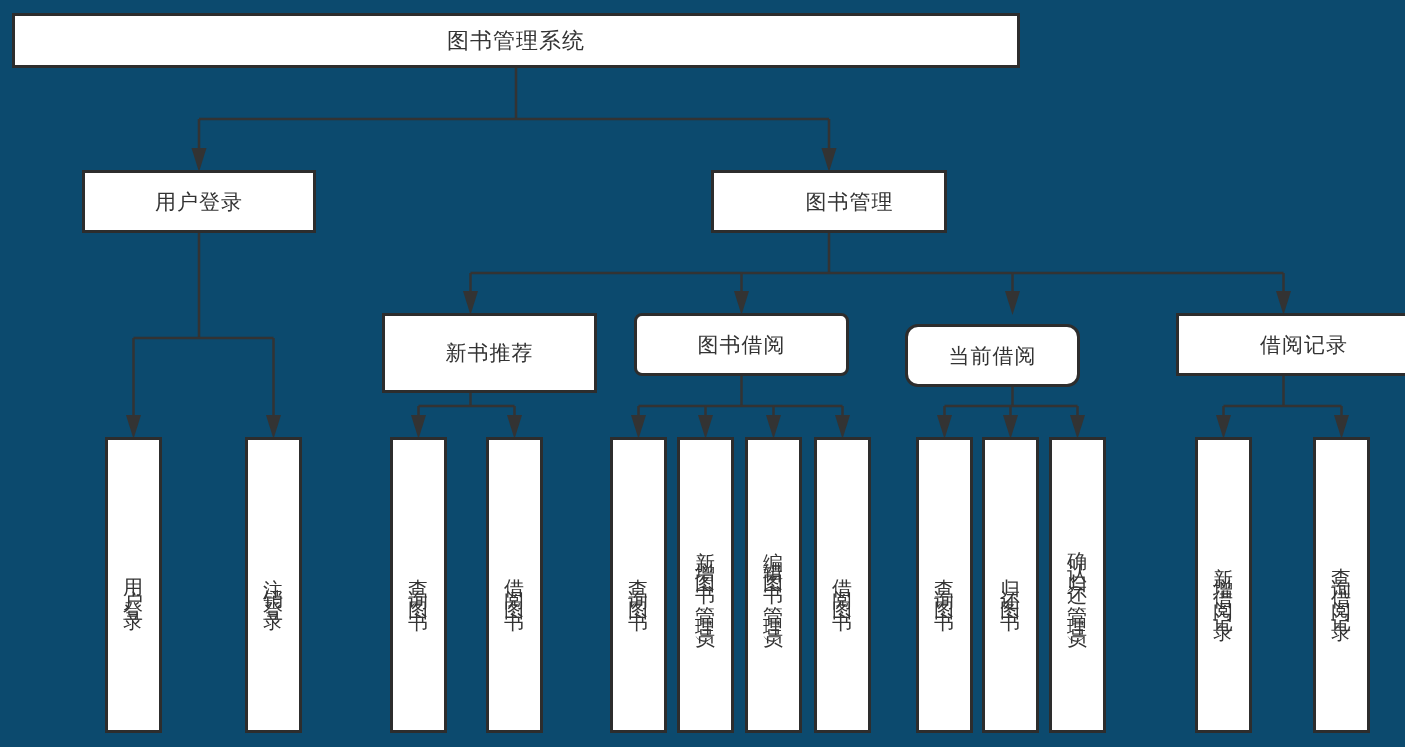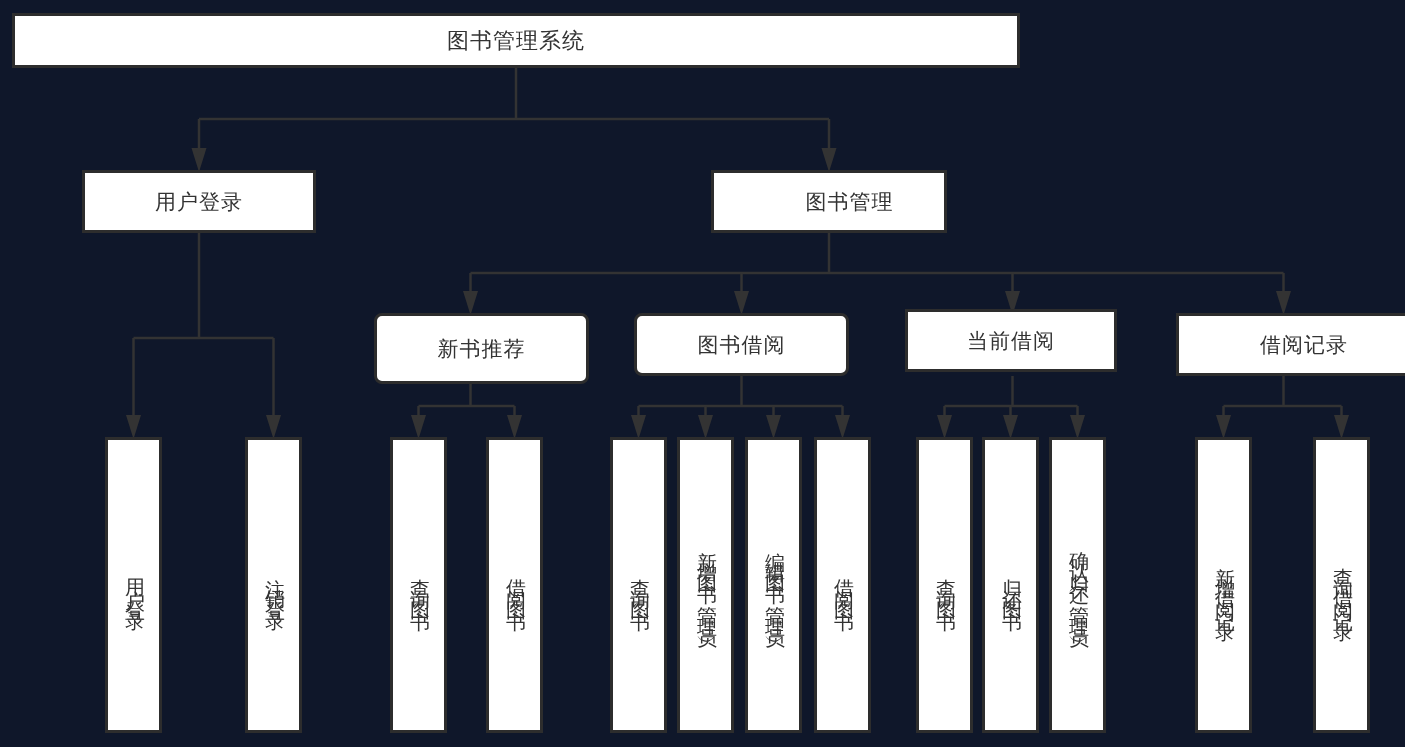--- a/index.html
+++ b/index.html
@@ -1,18 +1,18 @@
 <!DOCTYPE html>
 <html><head>
 <meta charset="utf-8">
 <style>
   html,body{margin:0;padding:0;background:#fff;}
   .stage{
-    position:relative;width:1405px;height:747px;background:#0f172a;
-    font-family:Liberation Mono, monospace;
+    position:relative;width:1405px;height:747px;background:#0c4a6e;
+    font-family:Liberation Serif, serif;
     overflow:hidden;
   }
   .stage svg{position:absolute;left:0;top:0;z-index:1;}
   .node{
     position:absolute;box-sizing:border-box;background:#ffffff;
     border:3px solid #2d2d2d;color:#333333;z-index:2;
     display:flex;align-items:center;justify-content:center;
   }
   .hnode{font-size:21px;letter-spacing:1px;}
   .hnode.root{font-size:22px;}
@@ -90,27 +90,27 @@
     <span>图书管理系统</span>
   </div>
 
   <div class="node hnode" style="left:82px;top:170px;width:234px;height:63px;">
     <span>用户登录</span>
   </div>
   <div class="node hnode" style="left:711px;top:170px;width:236px;height:63px;padding-left:41px;">
     <span>图书管理</span>
   </div>
 
-  <div class="node hnode" style="left:374px;top:313px;width:215px;height:71px;border-radius:8px;">
+  <div class="node hnode" style="left:382px;top:313px;width:215px;height:80px;">
     <span>新书推荐</span>
   </div>
   <div class="node hnode" style="left:634px;top:313px;width:215px;height:63px;border-radius:8px;">
     <span>图书借阅</span>
   </div>
-  <div class="node hnode" style="left:905px;top:309px;width:212px;height:63px;">
+  <div class="node hnode" style="left:905px;top:324px;width:175px;height:63px;border-radius:13px;">
     <span>当前借阅</span>
   </div>
   <div class="node hnode" style="left:1176px;top:313px;width:256px;height:63px;">
     <span>借阅记录</span>
   </div>
 
   <div class="node vnode" style="left:105px;top:437px;width:57px;height:296px;">
     <span>用户登录</span>
   </div>
   <div class="node vnode" style="left:245px;top:437px;width:57px;height:296px;">

